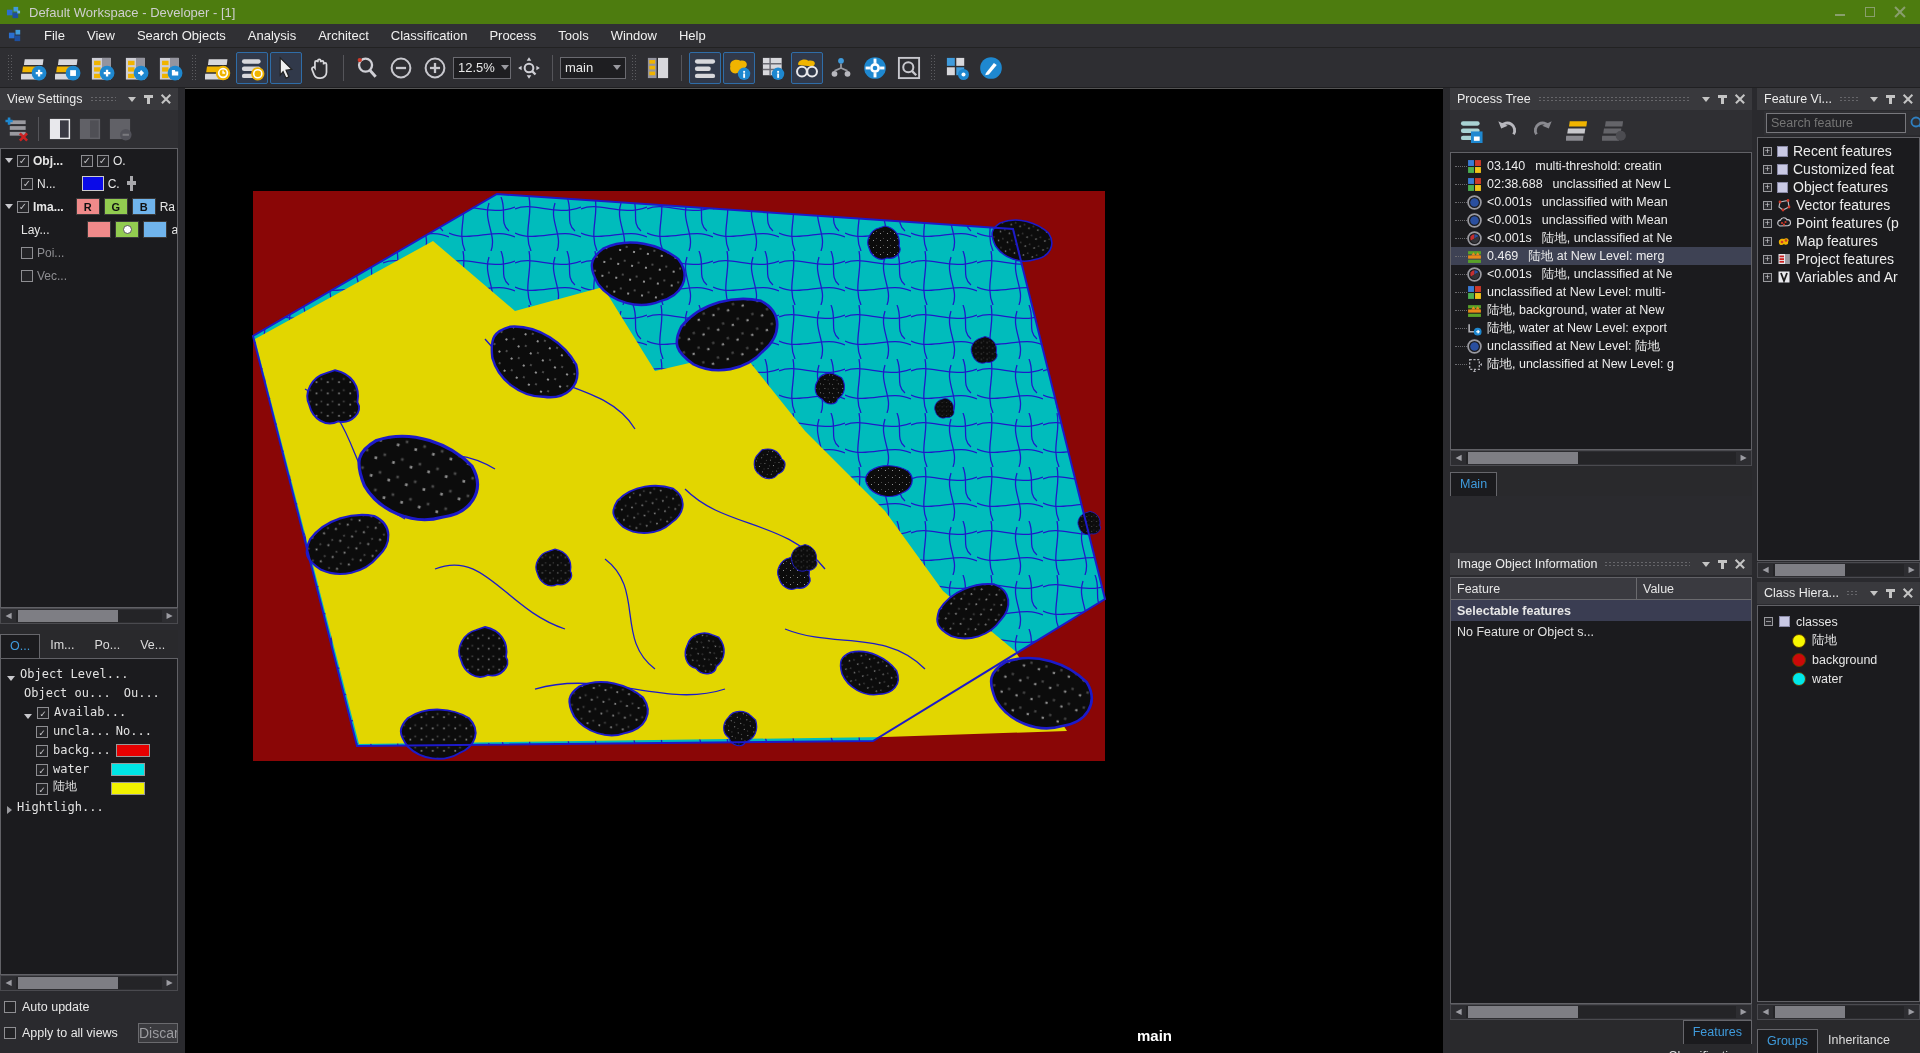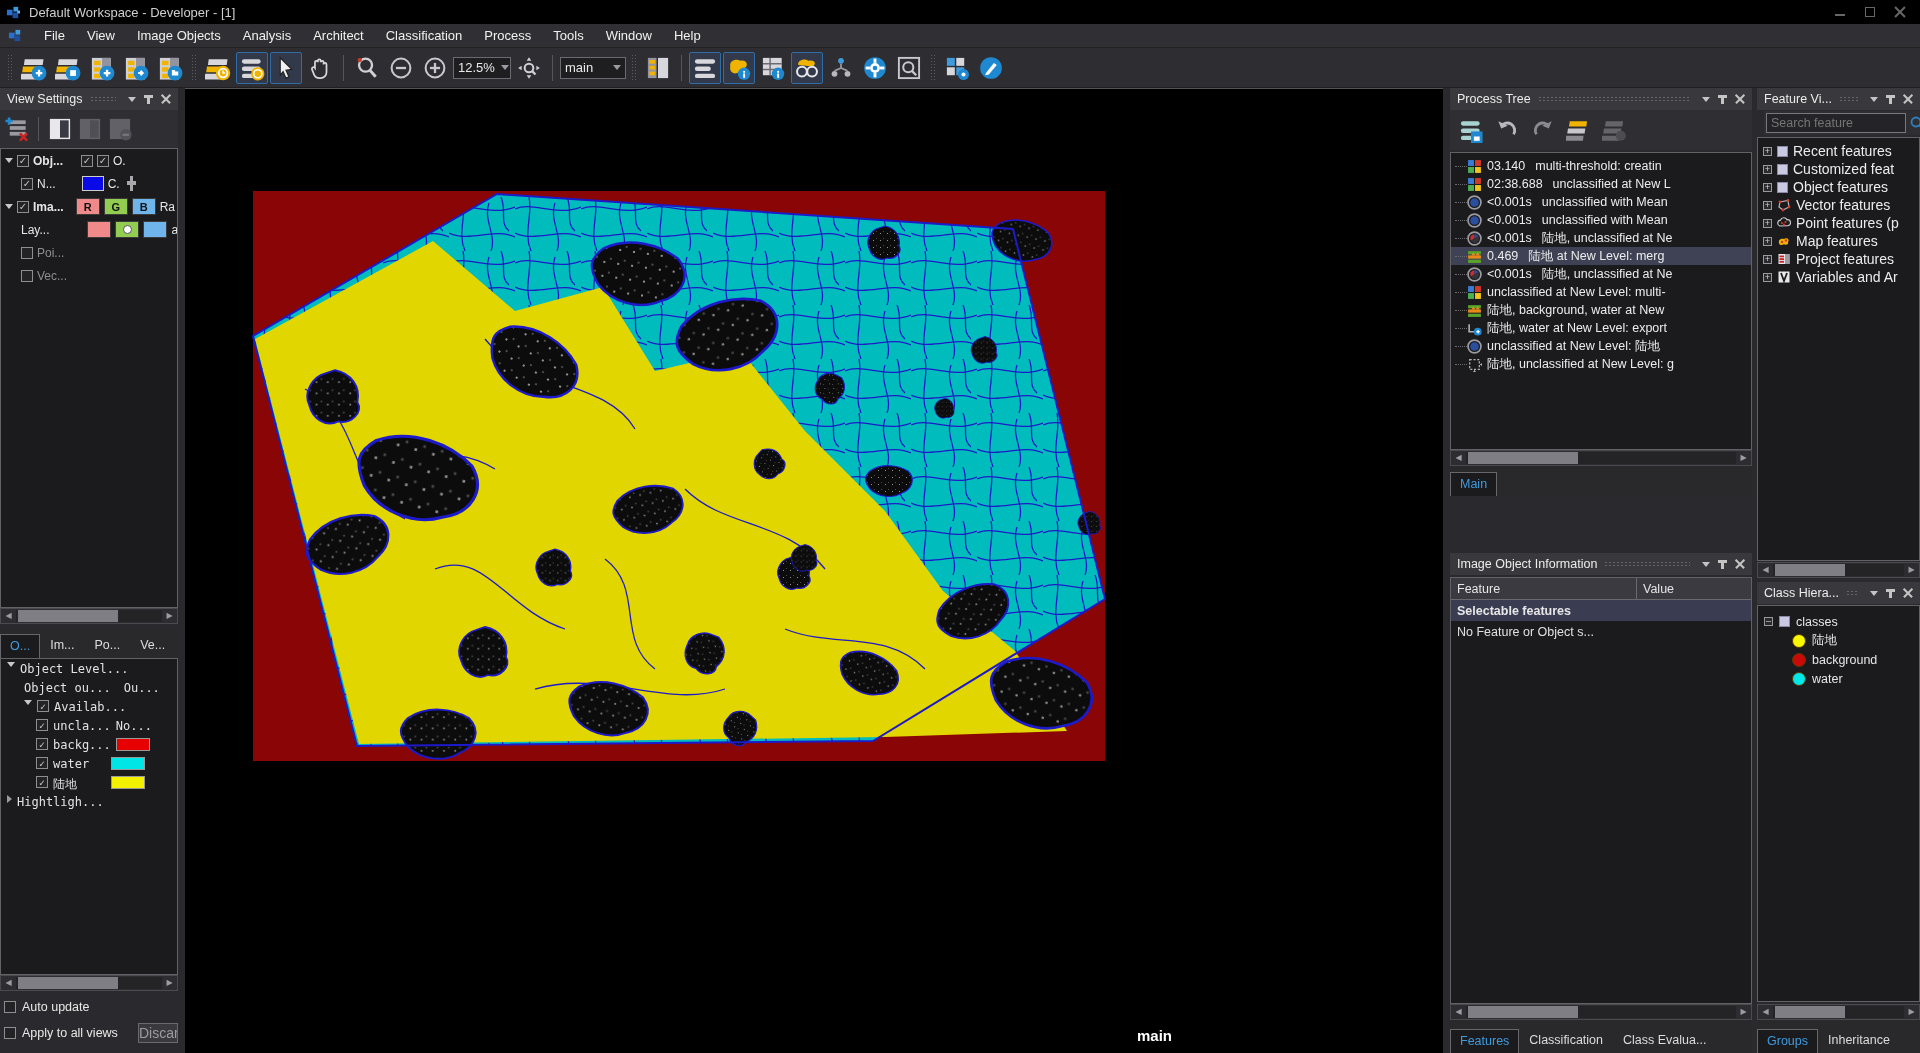--- a/index.html
+++ b/index.html
@@ -1,21 +1,21 @@
 <!DOCTYPE html>
 <html><head>
 <meta charset="utf-8">
 <style>
   * { margin:0; padding:0; box-sizing:border-box; }
   html,body { width:1920px; height:1053px; overflow:hidden; background:#2a2a2e;
     font-family:"Liberation Sans",sans-serif; color:#e6e6e6; }
   .abs { position:absolute; }
 
   
-  #titlebar { left:0; top:0; width:1920px; height:24px; background:#000000;
+  #titlebar { left:0; top:0; width:1920px; height:24px; background:#4d7c0f;
     display:flex; align-items:center; padding:0 6px; font-size:13px; color:#cfcfcf; }
   .applogo { width:15px; height:15px; margin-right:8px; }
   #win-controls { margin-left:auto; display:flex; gap:18px; align-items:center; padding-right:8px; }
   .wc { width:12px; height:12px; position:relative; opacity:.55; }
   .wc-min::after { content:""; position:absolute; left:1px; bottom:2px; width:10px; height:2px; background:#bbb; }
   .wc-max::after { content:""; position:absolute; inset:1px; border:1.5px solid #bbb; }
   .wc-close::before,.wc-close::after { content:""; position:absolute; left:-1px; top:5px; width:14px; height:2px; background:#bbb; }
   .wc-close::before { transform:rotate(45deg);} .wc-close::after{ transform:rotate(-45deg);}
 
   #menubar { left:0; top:24px; width:1920px; height:24px; background:#303034;
@@ -79,21 +79,21 @@
   .cell { width:24px; height:17px; display:flex; align-items:center; justify-content:center;
     color:#111; font-weight:bold; font-size:11px; border:1px solid #3a3a3a; flex:none; }
   .swatch { width:22px; height:15px; border:1px solid #cccccc; flex:none; }
   .dim { color:#8e8e92; }
   .slider-glyph { width:3px; height:15px; background:#a8a8ac; position:relative; flex:none; margin-left:6px;}
   .slider-glyph::after { content:""; position:absolute; top:5px; left:-3px; width:9px; height:4px; background:#a8a8ac; }
   #vs-hscroll { left:0; top:608px; width:178px; }
   #lt-tabs { left:0; top:630px; width:178px; height:28px; }
   #ol-tree { left:0; top:658px; width:178px; height:317px; font-family:"DejaVu Sans Mono",monospace;
     font-size:12px; color:#e2e2e2; padding-top:3px; }
-  .orow { display:flex; align-items:flex-start; height:19px; gap:5px; padding-left:6px; white-space:nowrap; overflow:hidden; }
+  .orow { display:flex; align-items:flex-end; height:19px; gap:5px; padding-left:6px; white-space:nowrap; overflow:hidden; }
   .ind1 { width:12px; flex:none; } .ind2 { width:24px; flex:none; }
   .osw { width:34px; height:13px; border:1px solid #999; flex:none; margin-left:auto; margin-right:32px; }
   #ol-hscroll { left:0; top:975px; width:178px; }
   .bl-row { left:0; width:178px; height:22px; display:flex; align-items:center; gap:6px;
     padding-left:4px; font-size:12.5px; color:#e8e8e8; }
   .discard-btn { width:40px; height:20px; background:#3a3a3e; border:1px solid #6a6a6e;
     color:#9c9ca0; font-size:14px; overflow:hidden; white-space:nowrap; margin-left:auto; font-family:inherit; }
 
   
   #viewer { left:185px; top:88px; width:1258px; height:965px; background:#000; border-top:1px solid #555; }
@@ -112,21 +112,21 @@
   .ptime { margin-right:10px; } .ptime:empty { margin-right:0; }
   #pt-hscroll { left:1450px; top:450px; width:302px; }
   #pt-tabs { left:1450px; top:466px; width:302px; height:30px; }
   #ioi-header { left:1450px; top:553px; width:302px; }
   #ioi-table { left:1450px; top:577px; width:302px; height:427px; font-size:12.5px; }
   .ioi-hrow { display:flex; height:22px; background:#3a3a40; border-bottom:1px solid #6a6a6e; align-items:center; }
   .ioi-hcell { padding:0 6px; } .c1 { width:186px; border-right:1px solid #6a6a6e; align-self:stretch; display:flex; align-items:center;}
   .ioi-row1 { height:21px; background:#3a3d52; font-weight:bold; display:flex; align-items:center; padding:0 6px; }
   .ioi-row2 { height:21px; display:flex; align-items:center; padding:0 6px; color:#e0e0e0; }
   #ioi-hscroll { left:1450px; top:1004px; width:302px; }
-  #ioi-tabs { left:1450px; top:1020px; width:302px; height:33px; }
+  #ioi-tabs { left:1450px; top:1020px; width:302px; height:33px;flex-direction:column; }
 
   
   #fv-header { left:1757px; top:88px; width:163px; }
   #fv-search { left:1764px; top:111px; width:163px; height:24px; background:#2f2f33; display:flex; align-items:center; padding:1px 2px; }
   #fv-search input { flex:1; height:20px; background:#242428; border:1px solid #77777c; color:#b9b9bd;
     font-size:12.5px; padding:0 4px; font-family:inherit; min-width:0; }
   #fv-tree { left:1757px; top:137px; width:163px; height:424px; padding-top:4px; }
   .frow { display:flex; align-items:center; height:18px; gap:5px; font-size:14px; color:#ececec;
     white-space:nowrap; overflow:hidden; padding-left:5px; }
   .ficon { width:14px; height:14px; flex:none; }
@@ -211,21 +211,21 @@
 </div>
 
 <div id="menubar" class="abs">
   <svg class="applogo" viewBox="0 0 16 16">
     <rect x="1" y="5" width="6" height="6" fill="#2a6fd0"></rect>
       <rect x="8" y="2" width="5" height="5" fill="#3f9bdc"></rect>
     <rect x="7" y="8" width="6" height="6" fill="#1d4f9e"></rect>
   </svg>
   <span class="menu-item">File</span>
   <span class="menu-item">View</span>
-  <span class="menu-item">Image Objects</span>
+  <span class="menu-item">Search Objects</span>
   <span class="menu-item">Analysis</span>
   <span class="menu-item">Architect</span>
   <span class="menu-item">Classification</span>
   <span class="menu-item">Process</span>
   <span class="menu-item">Tools</span>
   <span class="menu-item">Window</span>
   <span class="menu-item">Help</span>
 </div>
 
 <div id="toolbar" class="abs">

